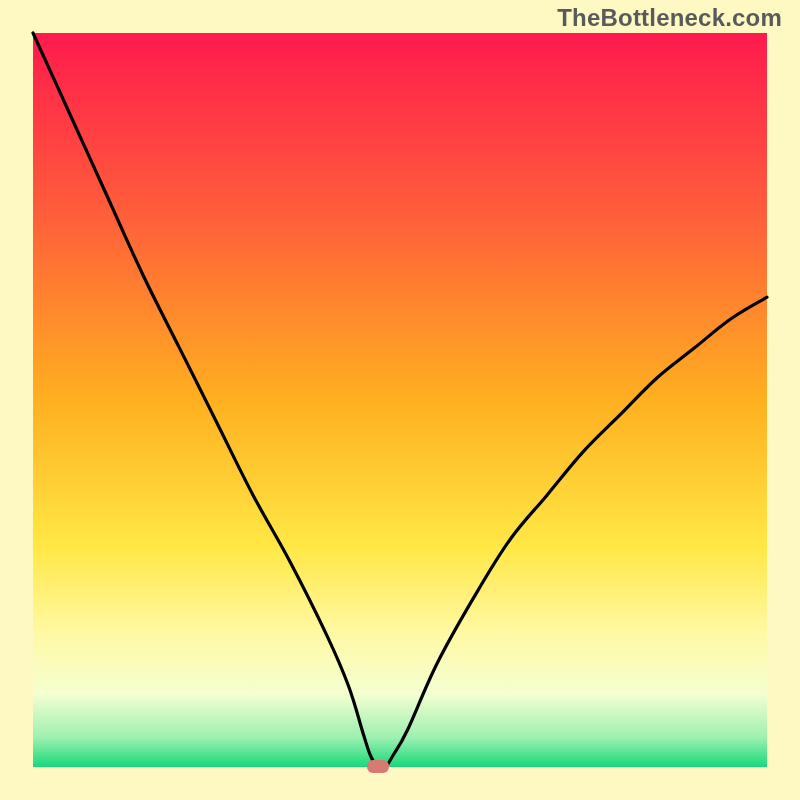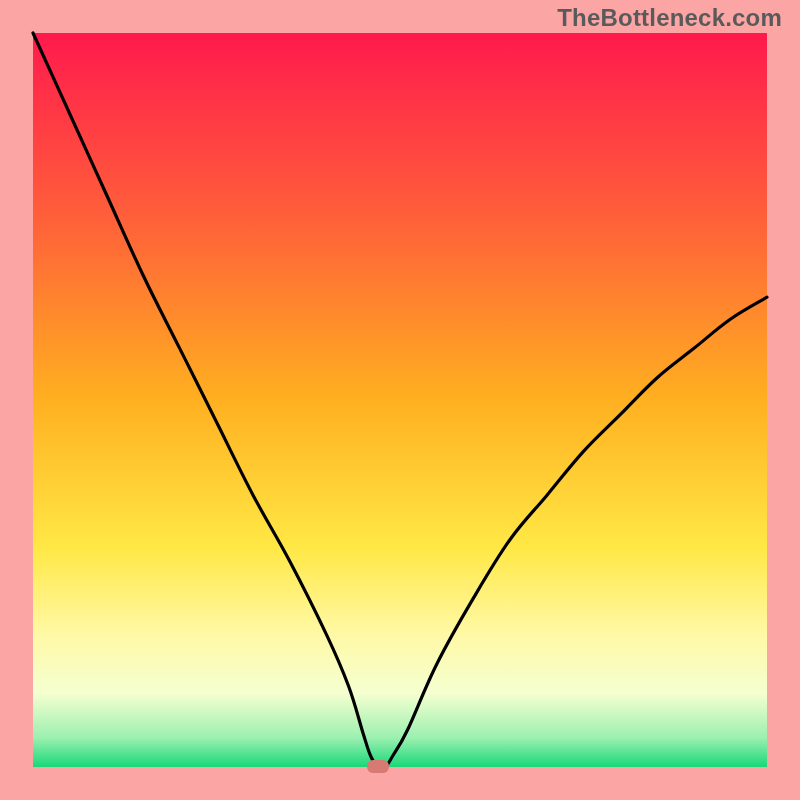--- a/index.html
+++ b/index.html
@@ -8,21 +8,21 @@
     width: 800px;
     height: 800px;
     background: #000;
     font-family: Arial, Helvetica, sans-serif;
     overflow: hidden;
   }
   .frame {
     position: relative;
     width: 800px;
     height: 800px;
-    background: #fca5a5;
+    background: #fef9c3;
   }
   .watermark {
     position: absolute;
     top: 4px;
     right: 18px;
     color: #5a5a5a;
     font-size: 24px;
     font-weight: 600;
     letter-spacing: 0.2px;
     user-select: none;

